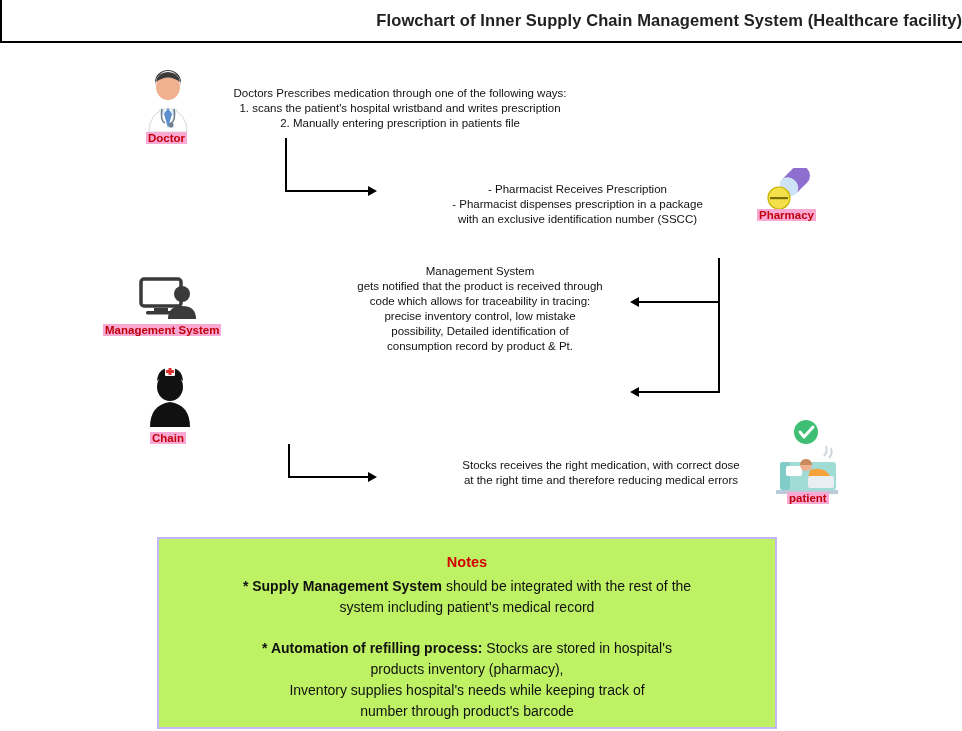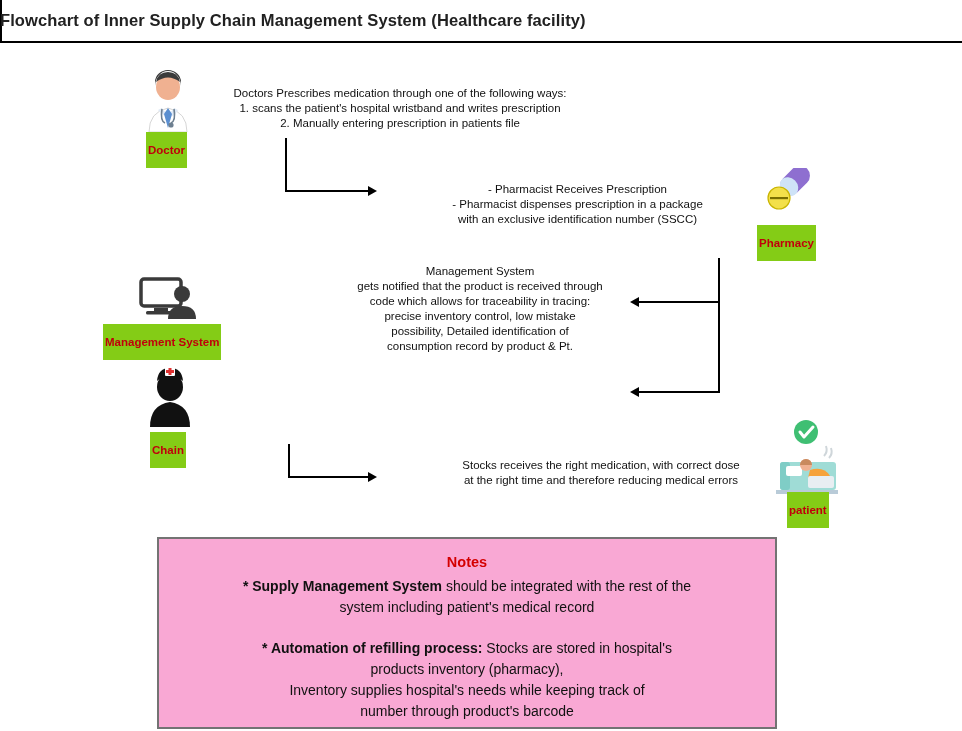--- a/index.html
+++ b/index.html
@@ -23,21 +23,21 @@
 
   
   .header {
     position: absolute;
     left: 0;
     top: 0;
     width: 962px;
     height: 41px;
     display: flex;
     align-items: center;
-    justify-content: flex-start;
+    justify-content: flex-end;
   }
   .header-title {
     font-size: 16.5px;
     font-weight: bold;
     color: #212121;
     letter-spacing: .1px;
   }
   .header-rule {
     position: absolute;
     left: 0;
@@ -61,23 +61,23 @@
     font-size: 11.5px;
     line-height: 15px;
     color: #111;
     text-align: center;
     white-space: pre-line;
   }
   .label {
     position: absolute;
     font-size: 11.5px;
     font-weight: bold;
-    background: #84cc16;
+    background: #f9a8d4;
     color: #c0000b;
-    padding: 12px 2px;
+    padding: 0 2px;
     white-space: nowrap;
   }
 
   
   .ln {
     position: absolute;
     background: #000;
   }
   .arrow-r {
     position: absolute;
@@ -94,22 +94,22 @@
     border-right: 9px solid #000;
   }
 
   
   .notes-box {
     position: absolute;
     left: 157px;
     top: 537px;
     width: 620px;
     height: 192px;
-    border: 2px solid #737373;
-    background: #f9a8d4;
+    border: 2px solid #c4b5fd;
+    background: #bef264;
     box-sizing: border-box;
   }
   .notes-title {
     text-align: center;
     font-size: 14.5px;
     font-weight: bold;
     color: #d40000;
     margin-top: 15px;
   }
   .notes-p {
@@ -167,21 +167,21 @@
 
   <svg class="icon" style="left:765px; top:168px;" width="48" height="44" viewBox="0 0 48 44">
     <g transform="rotate(-45 30 14)">
       <rect x="14" y="3" width="34" height="20" rx="10" fill="#8e6fd0"></rect>
       <path d="M24 3 h-0 a10 10 0 0 0 0 20 h0 z" fill="#cfe3f7"></path>
       <rect x="14" y="3" width="17" height="20" rx="10" fill="#cfe3f7"></rect>
     </g>
     <circle cx="14" cy="30" r="11" fill="#f3e04a" stroke="#c9b400" stroke-width="1.2"></circle>
     <rect x="5" y="29" width="18" height="2.2" fill="#7a6f00"></rect>
   </svg>
-  <div class="label" style="left:757px; top:225px;text-align:right;">Pharmacy</div>
+  <div class="label" style="left:757px; top:209px;text-align:right;">Pharmacy</div>
 
   <div class="txt" style="left:400px; top:182px; width:355px;">- Pharmacist Receives Prescription
 - Pharmacist dispenses prescription in a package
 with an exclusive identification number (SSCC)</div>
 
   <div class="ln" style="left:718px; top:258px; width:1.5px; height:135px;"></div>
   <div class="ln" style="left:637px; top:301px; width:82px; height:1.5px;"></div>
   <div class="arrow-l" style="left:630px; top:297px;"></div>
   <div class="ln" style="left:637px; top:391px; width:82px; height:1.5px;"></div>
   <div class="arrow-l" style="left:630px; top:387px;"></div>

